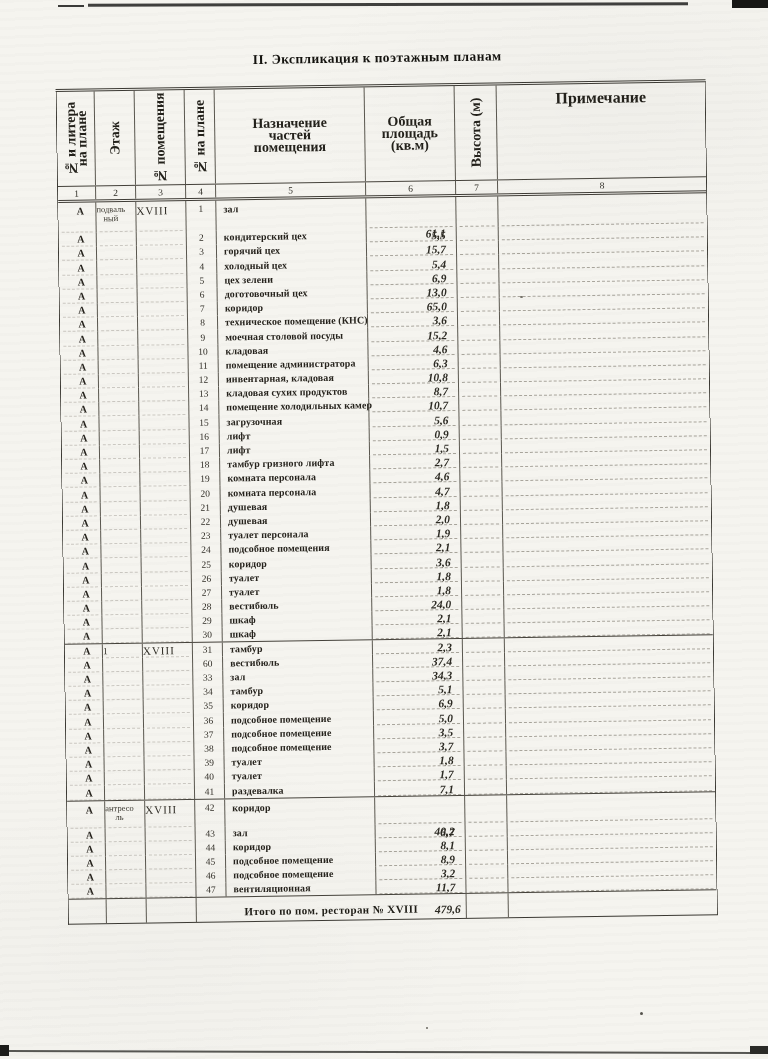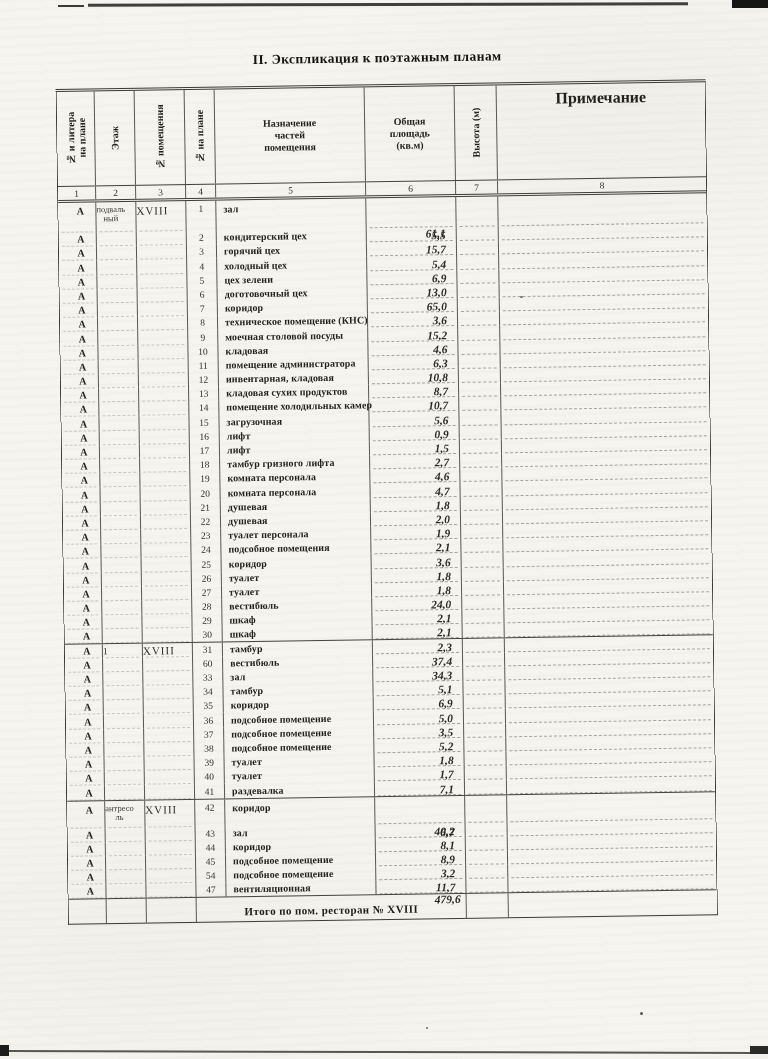--- a/index.html
+++ b/index.html
@@ -27,21 +27,21 @@
   .c2{width:40px;}
   .c3{width:50px;justify-content:flex-start;}
   .c4{width:30px;justify-content:center;}
   .c5{width:150px;}
   .c6{width:90px;}
   .c7{width:42px;justify-content:center;}
   .c8{width:210px;flex:1;}
   
   .thead{height:94px;}
   .thead .cell{align-items:center;justify-content:center;}
-  .htext{font-size:10px;font-weight:700;text-align:center;line-height:12px;
+  .htext{font-size:14px;font-weight:700;text-align:center;line-height:12px;
     white-space:pre-line;color:#23211b;}
   .vtext{writing-mode:vertical-rl;transform:rotate(180deg);line-height:11px;}
   .thead .c8{align-items:flex-start;}
   .thead .c8 .htext{padding-top:8px;font-size:16px;}
   .numrow{height:17px;border-top:1px solid #44413a;border-bottom:3px double #3e3b35;}
   .numrow .cell{align-items:center;justify-content:center;font-size:9.5px;color:#2e2c25;}
   
   .brow{height:14.2px;}
   .brow.tall1{height:30px;}
   .brow.tall2{height:28px;}
@@ -58,21 +58,21 @@
     font-weight:600;color:#2c2a23;line-height:12px;white-space:nowrap;margin-top:28px;}
   .tall1 .cell,.tall2 .cell{align-items:flex-start;}
   .tall1 .rname,.tall2 .rname,.tall1 .rnum,.tall2 .rnum,
   .tall1 .litera,.tall2 .litera,.tall1 .premise,.tall2 .premise{padding-top:3px;}
   .tall1 .floor,.tall2 .floor{padding-top:3px;}
   .tall1 .area,.tall2 .area{bottom:auto;top:2px;}
   
   .total-row{height:25px;border-top:1px solid #45423b;}
   .total-row .cspan{width:270px;justify-content:center;}
   .total-label{font-size:11px;font-weight:700;color:#1f1d17;padding-bottom:4px;letter-spacing:0.4px;}
-  .total-row .area{bottom:13px;right:5px;}
+  .total-row .area{bottom:3px;right:5px;}
   
   .art{position:absolute;}
   .a-topline{left:88px;top:3px;width:600px;height:3px;background:#20201e;opacity:.85;transform:rotate(-0.15deg);}
   .a-topline2{left:58px;top:5px;width:26px;height:2px;background:#3a3a38;}
   .a-topright{right:0;top:0;width:36px;height:8px;background:#171715;}
   .a-botline{left:6px;bottom:6px;width:750px;height:2px;background:rgba(48,47,44,0.8);transform:rotate(0.15deg);}
   .a-botleft{left:0;bottom:3px;width:9px;height:11px;background:#1c1c1a;}
   .a-botright{right:0;bottom:5px;width:18px;height:8px;background:#2b2b28;}
   .a-speck1{left:640px;top:1012px;width:3px;height:3px;background:#55534d;border-radius:50%;}
   .a-speck2{left:426px;top:1027px;width:2px;height:2px;background:#6a675f;border-radius:50%;}
@@ -821,21 +821,21 @@
           </div>
           <div class="cell c2 dash lite"></div>
           <div class="cell c3 dash lite"></div>
           <div class="cell c4">
             <div class="rnum">38</div>
           </div>
           <div class="cell c5">
             <div class="rname">подсобное помещение</div>
           </div>
           <div class="cell c6 dash">
-            <div class="area">5,2</div>
+            <div class="area">3,7</div>
           </div>
           <div class="cell c7 dash"></div>
           <div class="cell c8 dash"></div>
         </div>
         <div class="trow brow">
           <div class="cell c1 dash lite">
             <div class="rname">А</div>
           </div>
           <div class="cell c2 dash lite"></div>
           <div class="cell c3 dash lite"></div>
@@ -964,21 +964,21 @@
           <div class="cell c7 dash"></div>
           <div class="cell c8 dash"></div>
         </div>
         <div class="trow brow">
           <div class="cell c1 dash lite">
             <div class="rname">А</div>
           </div>
           <div class="cell c2 dash lite"></div>
           <div class="cell c3 dash lite"></div>
           <div class="cell c4">
-            <div class="rnum">54</div>
+            <div class="rnum">46</div>
           </div>
           <div class="cell c5">
             <div class="rname">подсобное помещение</div>
           </div>
           <div class="cell c6 dash">
             <div class="area">3,2</div>
           </div>
           <div class="cell c7 dash"></div>
           <div class="cell c8 dash"></div>
         </div>

